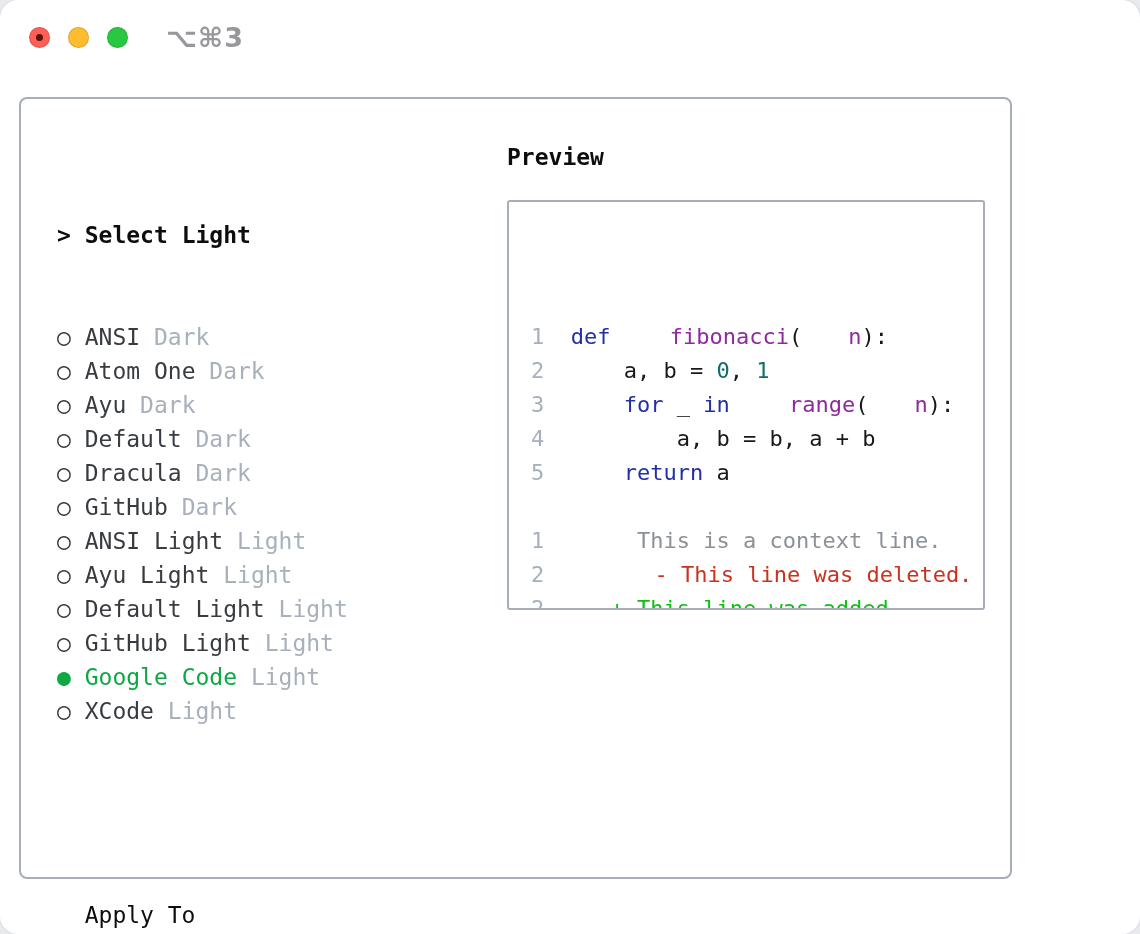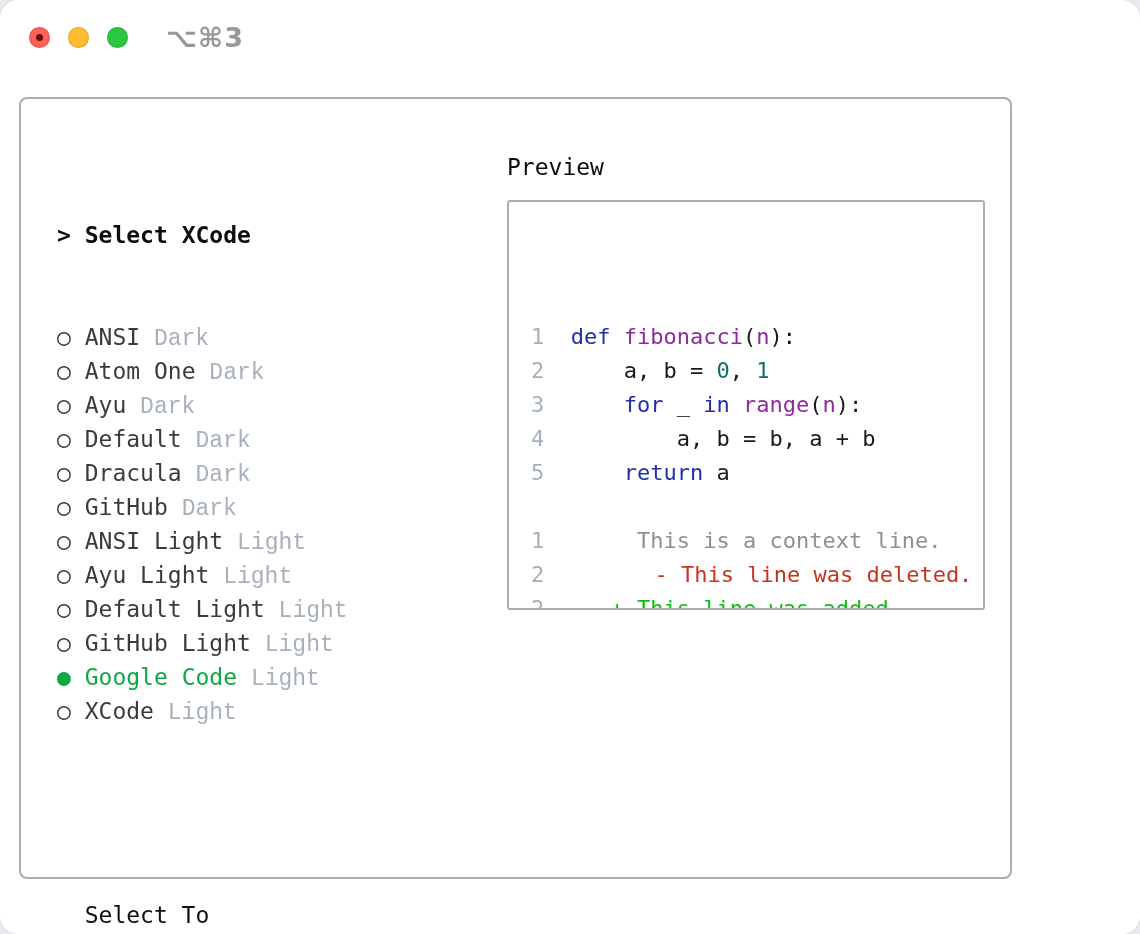--- a/index.html
+++ b/index.html
@@ -63,62 +63,62 @@
   .left{
     position:absolute;left:36px;top:51px;
     font-size:23px;line-height:34px;color:var(--ink);
     white-space:pre;
   }
   .row{height:34px;}
   .row.header{font-weight:bold;color:var(--black);}
   .row.applyhdr{color:var(--black);padding-left:2ch;}
   .mk{color:var(--ink);}
   .lb{color:var(--ink);text-align:right;}
-  .vt{color:var(--muted);font-family:Liberation Mono, monospace;}
+  .vt{color:var(--muted);}
   .sel .mk,.sel .lb{color:var(--accent-green);}
   
   .preview-title{
-    position:absolute;left:486px;top:51px;height:34px;line-height:34px;
-    font-size:23px;font-weight:normal;color:var(--black);white-space:pre;
+    position:absolute;left:486px;top:41px;height:34px;line-height:34px;
+    font-size:23px;font-weight:bold;color:var(--black);white-space:pre;
   }
   .preview-box{
     position:absolute;left:486px;top:101px;width:478px;height:410px;
     border:2px solid var(--border);border-radius:3px;background:#fff;
     padding:50px 0 0 22px;
     font-size:22px;line-height:34px;white-space:pre;overflow:hidden;
   }
   .pline{height:34px;}
   .tk-num{color:#a4b0bd;}
   .tk-pl{color:#17181a;}
   .tk-kw{color:var(--kw);text-align:right;}
-  .tk-fn{color:var(--fn);}
+  .tk-fn{color:var(--fn);margin-left:46px;}
   .tk-lit{color:var(--lit);}
   .tk-ctx{color:var(--ctx);}
   .tk-del{color:var(--del);margin-left:44px;}
   .tk-add{color:var(--add);}
 </style>
 </head>
 <body>
 
 <div class="window">
 
   <div class="titlebar">
     <span class="light red"></span>
     <span class="light yellow"></span>
     <span class="light green"></span>
     <span class="win-title">⌥⌘3</span>
   </div>
 
   <div class="panel">
 
     <div class="left">
-      <div class="row header"><span class="cursor">&gt; </span><span>Select XCode</span></div>
+      <div class="row header"><span class="cursor">&gt; </span><span>Select Light</span></div>
       <div id="theme-rows"><div class="row"><span class="mk">○ </span><span class="lb">ANSI </span><span class="vt">Dark</span></div><div class="row"><span class="mk">○ </span><span class="lb">Atom One </span><span class="vt">Dark</span></div><div class="row"><span class="mk">○ </span><span class="lb">Ayu </span><span class="vt">Dark</span></div><div class="row"><span class="mk">○ </span><span class="lb">Default </span><span class="vt">Dark</span></div><div class="row"><span class="mk">○ </span><span class="lb">Dracula </span><span class="vt">Dark</span></div><div class="row"><span class="mk">○ </span><span class="lb">GitHub </span><span class="vt">Dark</span></div><div class="row"><span class="mk">○ </span><span class="lb">ANSI Light </span><span class="vt">Light</span></div><div class="row"><span class="mk">○ </span><span class="lb">Ayu Light </span><span class="vt">Light</span></div><div class="row"><span class="mk">○ </span><span class="lb">Default Light </span><span class="vt">Light</span></div><div class="row"><span class="mk">○ </span><span class="lb">GitHub Light </span><span class="vt">Light</span></div><div class="row sel"><span class="mk">● </span><span class="lb">Google Code </span><span class="vt">Light</span></div><div class="row"><span class="mk">○ </span><span class="lb">XCode </span><span class="vt">Light</span></div></div>
       <div class="row blank"></div>
-      <div class="row applyhdr"><span>Select To</span></div>
+      <div class="row applyhdr"><span>Apply To</span></div>
       
       
       
       
     </div>
 
     <div class="preview-title">Preview</div>
 
     <div class="preview-box">
       <div id="preview-lines"><div class="pline"><span class="tk-num">1</span><span class="tk-pl">  </span><span class="tk-kw">def</span><span class="tk-pl"> </span><span class="tk-fn">fibonacci</span><span class="tk-pl">(</span><span class="tk-fn">n</span><span class="tk-pl">):</span></div><div class="pline"><span class="tk-num">2</span><span class="tk-pl">      </span><span class="tk-pl">a</span><span class="tk-pl">, </span><span class="tk-pl">b</span><span class="tk-pl"> = </span><span class="tk-lit">0</span><span class="tk-pl">, </span><span class="tk-lit">1</span></div><div class="pline"><span class="tk-num">3</span><span class="tk-pl">      </span><span class="tk-kw">for</span><span class="tk-pl"> _ </span><span class="tk-kw">in</span><span class="tk-pl"> </span><span class="tk-fn">range</span><span class="tk-pl">(</span><span class="tk-fn">n</span><span class="tk-pl">):</span></div><div class="pline"><span class="tk-num">4</span><span class="tk-pl">          </span><span class="tk-pl">a, b = b, a + b</span></div><div class="pline"><span class="tk-num">5</span><span class="tk-pl">      </span><span class="tk-kw">return</span><span class="tk-pl"> a</span></div><div class="pline"></div><div class="pline"><span class="tk-num">1</span><span class="tk-pl">       </span><span class="tk-ctx">This is a context line.</span></div><div class="pline"><span class="tk-num">2</span><span class="tk-pl">     </span><span class="tk-del">- This line was deleted.</span></div><div class="pline"><span class="tk-num">2</span><span class="tk-pl">     </span><span class="tk-add">+ This line was added.</span></div></div>

